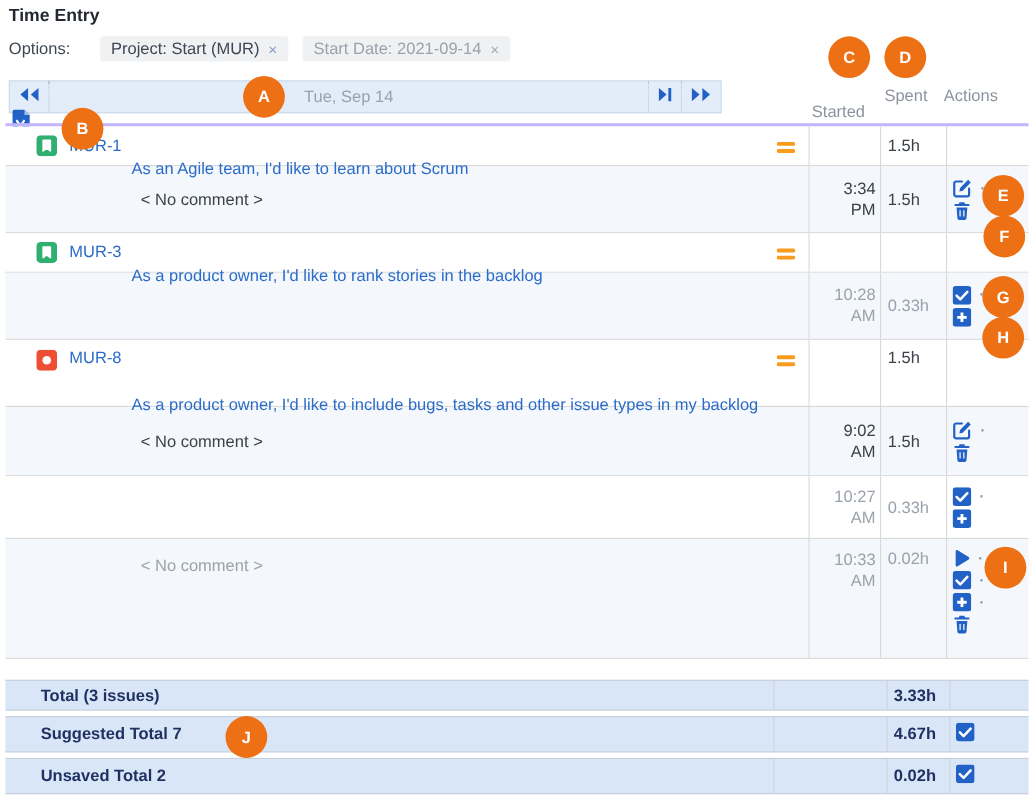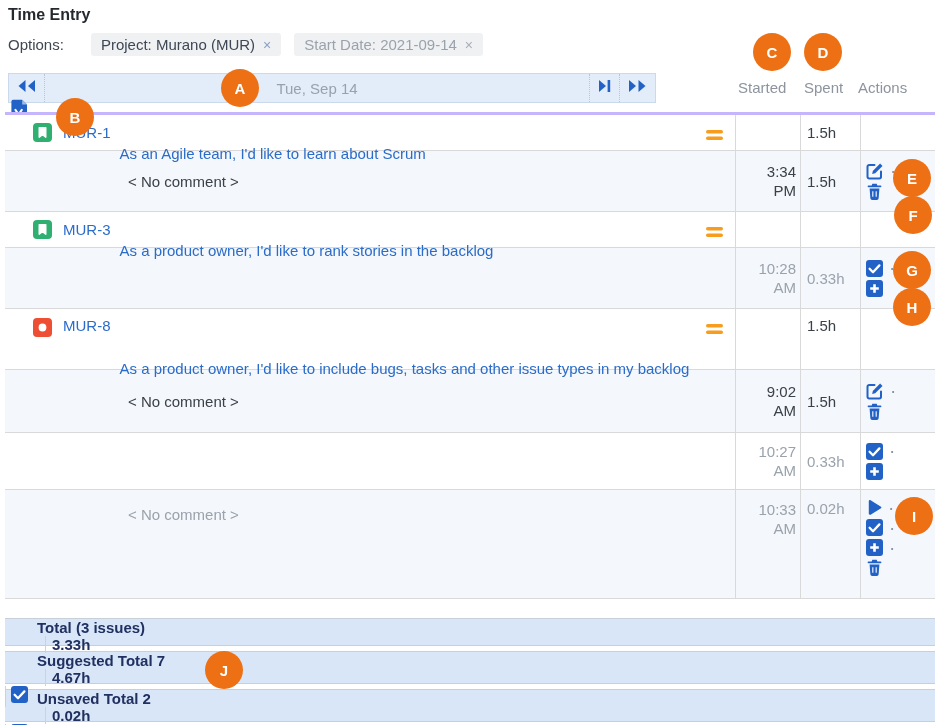--- a/index.html
+++ b/index.html
@@ -20,21 +20,21 @@
   .date-bar { position:absolute; left:8px; top:73px; width:648px; height:30px; background:#e3edf9; border:1px solid #ccd9ec; display:flex; align-items:center; }
   .db-left { display:flex; align-items:center; padding:0 8px 0 6px; height:100%; border-right:1px dotted #b7c5d9; }
   .db-center { flex:1; text-align:center; font-size:15px; color:#98a1ad; }
   .db-right { display:flex; align-items:center; height:100%; }
   .db-sep { width:0; height:100%; border-left:1px dotted #b7c5d9; }
   .db-btn { display:flex; align-items:center; padding:0 7px; height:100%; cursor:pointer; }
 
   .excel-btn { position:absolute; left:10px; top:99px; cursor:pointer; }
 
   .col-head { position:absolute; font-size:15px; color:#8d949e; }
-  .head-started { left:738px; top:79px; }
+  .head-started { left:738px; top:93px; }
   .head-spent   { left:804px; top:79px; }
   .head-actions { left:858px; top:79px; }
 
   .grid { position:absolute; left:5px; top:112px; width:930px; border-top:3px solid #c4b5fd; }
   .row { display:flex; border-bottom:1px solid #d9d9d9; background:#fff; }
   .row.shade { background:#f4f7fb; }
   .c { display:flex; align-items:center; }
   .c1 { width:730px; position:relative; }
   .c2 { width:65px; border-left:1px solid #d9d9d9; padding:2px 4px 2px 6px; font-size:15px; line-height:19px;text-align:right; }
   .c3 { width:60px; border-left:1px solid #d9d9d9; padding:2px 4px 2px 6px; font-size:15px; }
@@ -55,21 +55,21 @@
   .act { display:flex; align-items:center; gap:6px; }
   .act .icon { display:flex; cursor:pointer; }
   .dot { color:#8a94a0; font-size:19px; line-height:14px; }
 
   .row.tall .c { align-items:flex-start; }
   .row.tall .c1 { padding-top:16px; }
   .row.tall .c2, .row.tall .c3 { padding-top:10px; }
   .row.tall .c4 { padding-top:9px; }
 
   .totals { position:absolute; left:5px; top:618px; width:930px; }
-  .trow { display:flex; background:#d9e6f8; border-top:1px solid #c9cfd9; border-bottom:1px solid #c9cfd9; margin-bottom:5px;flex-direction:column; }
+  .trow { display:flex; background:#d9e6f8; border-top:1px solid #c9cfd9; border-bottom:1px solid #c9cfd9; margin-bottom:5px; }
   .trow .tc1 { width:730px; display:flex; align-items:center; padding-left:32px; }
   .trow .tc2 { width:65px; border-left:1px solid #ccd2dc; }
   .trow .tc3 { width:60px; border-left:1px solid #ccd2dc; display:flex; align-items:center; padding-left:6px;margin-left:40px; }
   .trow .tc4 { width:75px; border-left:1px solid #ccd2dc; display:flex; align-items:center; padding-left:5px; }
   .trow-1 { height:28px; }
   .trow-2, .trow-3 { height:33px; }
   .t-label, .t-value { font-size:15px; font-weight:bold; color:#203060; }
 
   .marker { position:absolute; width:38px; height:38px; border-radius:50%; background:#ED7014; color:#fff; font-size:15px; font-weight:bold; display:flex; align-items:center; justify-content:center; z-index:10; }
 </style>
@@ -77,21 +77,21 @@
 <body>
 
 <div class="stage">
 
   <div class="title">Time Entry</div>
 
   <div class="options-row">
     <span class="options-label">Options:</span>
     <span class="chips">
       <span class="chip">
-        <span class="lbl-dark">Project: Murano (MUR)</span>
+        <span class="lbl-dark">Project: Start (MUR)</span>
         <span class="x-dark">×</span>
       </span>
       <span class="chip">
         <span class="lbl-gray">Start Date: 2021-09-14</span>
         <span class="x-gray">×</span>
       </span>
     </span>
   </div>
 
   <div class="date-bar">

